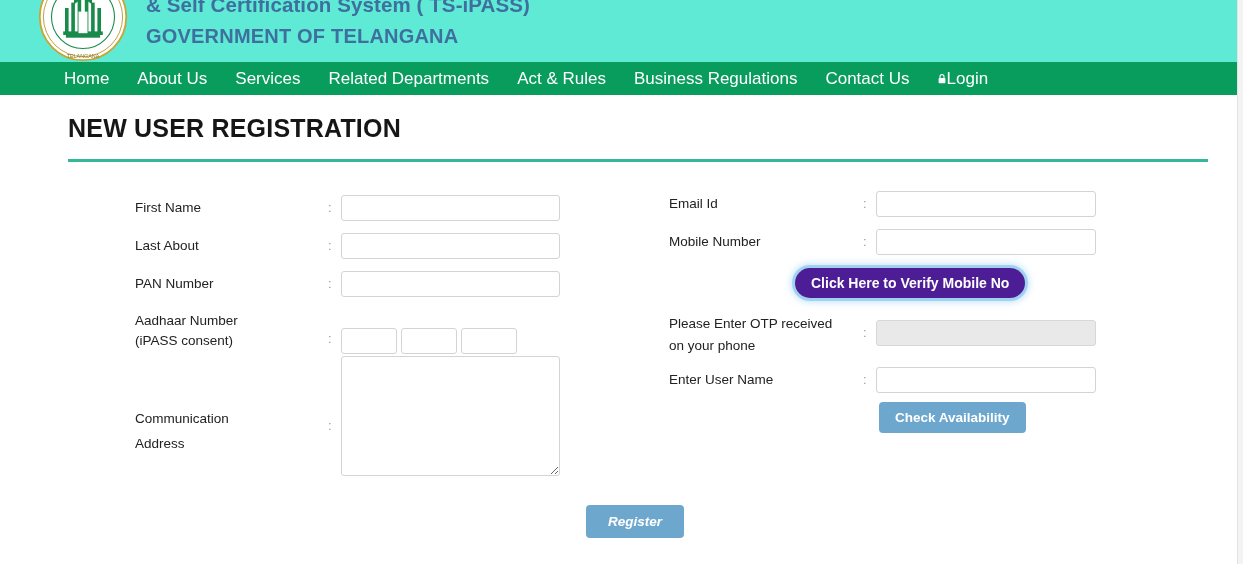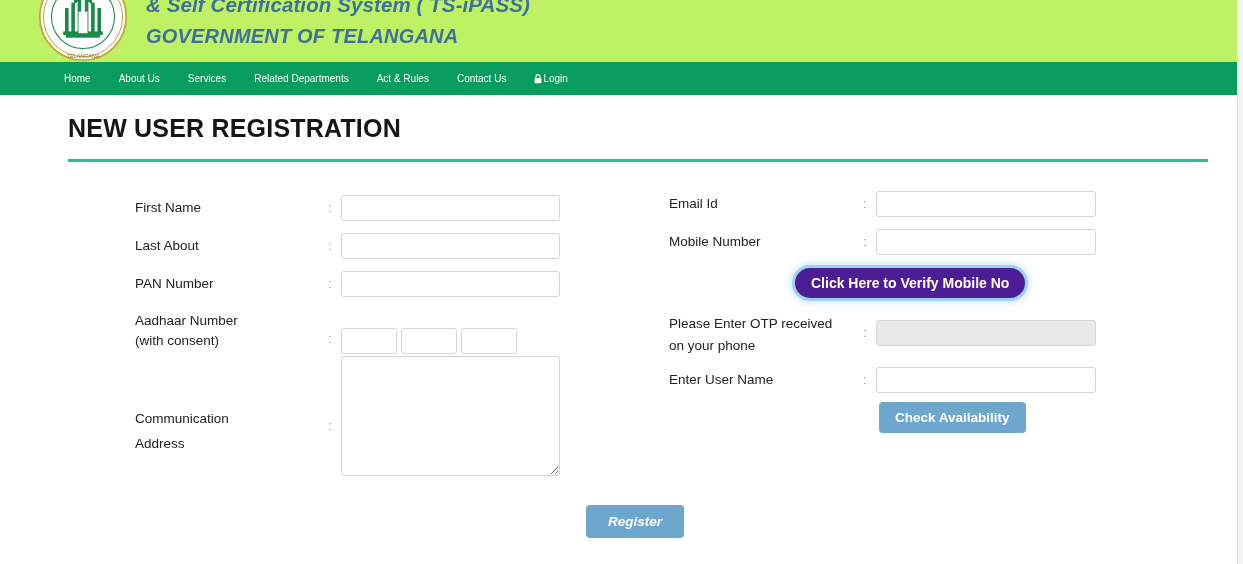--- a/index.html
+++ b/index.html
@@ -25,23 +25,22 @@
     background: #f3f3f3;
     border-left: 1px solid #e3e3e3;
     z-index: 40;
   }
 
   
   .header {
     position: absolute;
     top: 0; left: 0;
     width: 1237px; height: 78px;
-    background: #bef264;
+    background: #5eead4;
     overflow: hidden;
-    font-style: italic;
   }
   .logo {
     position: absolute;
     left: 38px; top: -28px;
     width: 90px; height: 90px;
   }
   .logo svg { display: block; width: 90px; height: 90px; }
 
   .title-block {
     position: absolute;
@@ -71,21 +70,21 @@
     top: 62px; left: 0;
     width: 1237px; height: 33px;
     background: #089c5d;
     display: flex;
     align-items: center;
     padding-left: 50px;
     z-index: 10;
   }
   .nav-item {
     color: #ffffff;
-    font-size: 10px;
+    font-size: 17px;
     line-height: 33px;
     padding: 0 14px;
     white-space: nowrap;
     cursor: pointer;
     text-decoration: none;
     display: inline-flex;
     align-items: center;
   }
   .lock-icon {
     display: inline-block;
@@ -271,20 +270,23 @@
     <a class="nav-item" href="#">
       <span>Services</span>
     </a>
     <a class="nav-item" href="#">
       <span>Related Departments</span>
     </a>
     <a class="nav-item" href="#">
       <span>Act &amp; Rules</span>
     </a>
     <a class="nav-item" href="#">
+      <span>Business Regulations</span>
+    </a>
+    <a class="nav-item" href="#">
       <span>Contact Us</span>
     </a>
     <a class="nav-item" href="#">
       <span class="lock-icon">
         <svg width="8" height="10" viewBox="0 0 8 10" xmlns="http://www.w3.org/2000/svg">
           <path d="M2 4V2.6A2 2 0 0 1 6 2.6V4" fill="none" stroke="#ffffff" stroke-width="1.1"></path>
           <rect x="0.6" y="4" width="6.8" height="5.2" rx="0.8" fill="#ffffff"></rect>
         </svg>
       </span>
       <span>Login</span>
@@ -312,21 +314,21 @@
 
       <div class="l-row" style="top:96px;">
         <span class="f-label l-label">PAN Number</span>
         <span class="f-colon l-colon">:</span>
         <input class="f-input l-input" type="text" value="" style="">
       </div>
 
       <div class="l-row" style="top:133px;">
         <span class="f-label l-label" style="line-height:20px;">
           <span>Aadhaar Number</span><br>
-          <span>(with consent)</span>
+          <span>(iPASS consent)</span>
         </span>
         <span class="f-colon l-colon" style="top:20px;">:</span>
         <div class="aadhaar-boxes" style="top:17px;">
           <input class="f-input" type="text" value="" style="">
           <input class="f-input" type="text" value="" style="">
           <input class="f-input" type="text" value="" style="">
         </div>
       </div>
 
       <div class="l-row" style="top:228px;">

